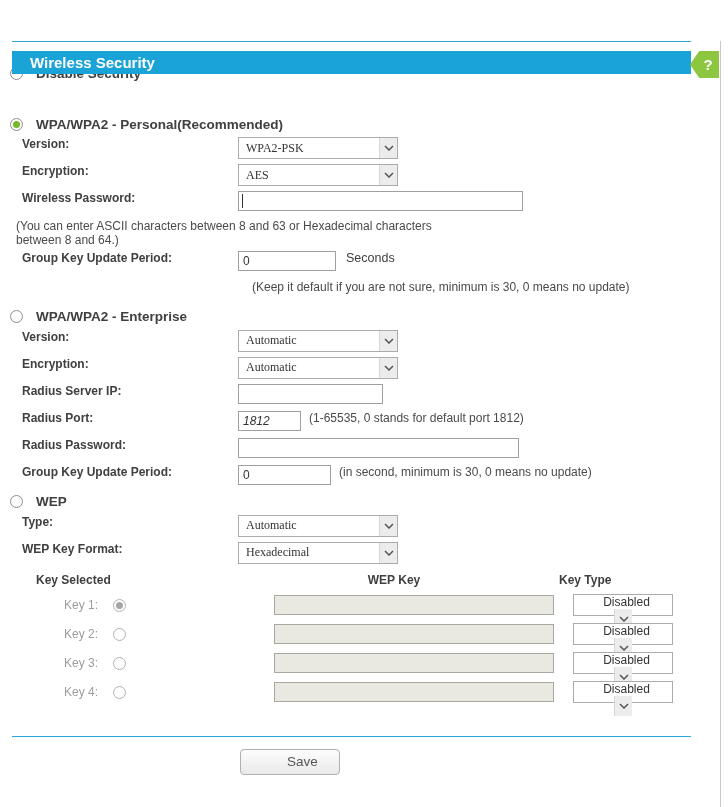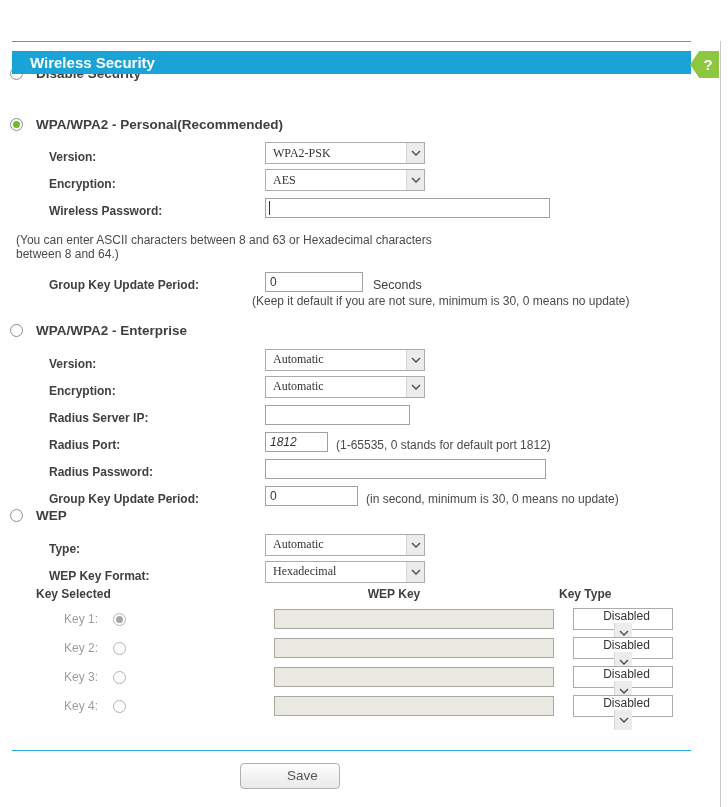--- a/index.html
+++ b/index.html
@@ -38,29 +38,29 @@
 
   .radio {
     width:13px; height:13px; border:1px solid #8e8e8e; border-radius:50%;
     background:#fdfdfd; display:inline-flex; align-items:center; justify-content:center;
     flex:none; cursor:pointer;
   }
   .radio.checked-green::after { content:""; width:7px; height:7px; border-radius:50%; background:#76b82a; }
   .radio.disabled { border-color:#b3b3b3; cursor:default; }
   .radio.checked-gray::after { content:""; width:7px; height:7px; border-radius:50%; background:#a6a6a6; }
 
-  .row { display:flex; align-items:flex-end; height:27px; padding-left:36px;margin-left:13px; }
+  .row { display:flex; align-items:flex-start; height:27px; padding-left:22px; }
   .row.first { margin-top:3px; }
   .flabel { width:216px; font-size:12px; font-weight:bold; color:#404040; flex:none; }
   .unit { margin-left:10px; font-size:12.5px; color:#404040; }
   .inline-hint { margin-left:8px; font-size:12px; color:#4a4a4a; white-space:nowrap; }
 
   .hint-block { padding-left:252px; font-size:12px; color:#4a4a4a; line-height:13.5px; max-width:700px; }
   .hint-block .hint-inner { display:block; max-width:440px; }
-  .hint-block.mt2 { margin-top:16px;padding-left:16px; }
+  .hint-block.mt2 { margin-top:2px;padding-left:16px; }
   .hint-block.mt4 { margin-top:3px; }
 
   
   .tinput {
     height:20px; border:1px solid #a0a0a0; background:#fff; font-size:12px;
     font-family:inherit; color:#333; padding:0 4px; outline:none;
   }
   .input-wrap { position:relative; display:inline-flex; }
   .caret { position:absolute; left:4px; top:3px; width:1px; height:14px; background:#333; }
 

